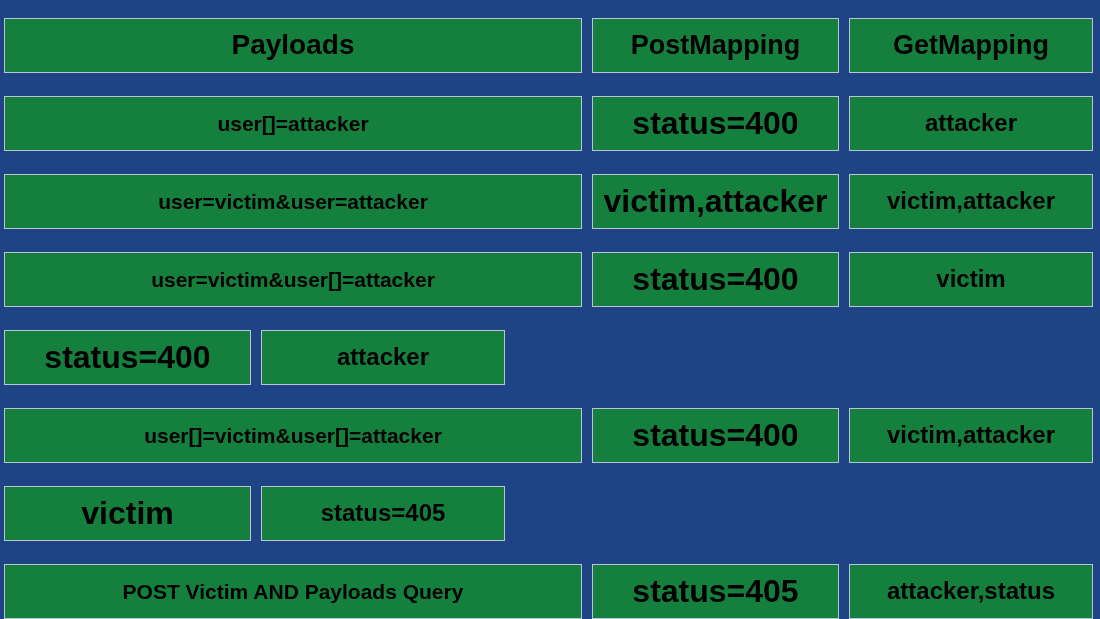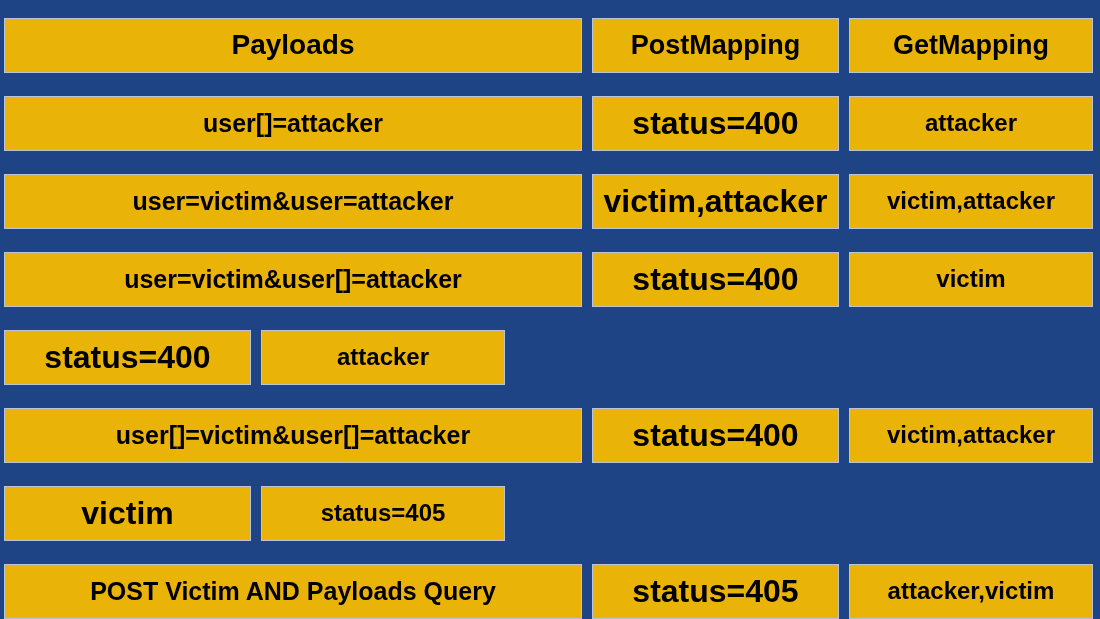--- a/index.html
+++ b/index.html
@@ -27,37 +27,37 @@
 
   .table-row {
     display: flex;
     flex: 0 0 69px;
     gap: 10px;
     width: 100%;
     box-sizing: border-box;
   }
 
   .cell {
-    background: #eab308;
+    background: #15803d;
     border: 1px solid #b9c4d6;
     box-sizing: border-box;
     display: flex;
     align-items: center;
     justify-content: center;
     color: #000000;
     font-weight: bold;
     font-family: "Liberation Sans", sans-serif;
     text-align: center;
     line-height: 1.1;
     overflow: hidden;
     white-space: nowrap;
     margin-top: 14px;
   }
 
-  .col-payloads  { flex: 0 0 578px; font-size: 25px; }
+  .col-payloads  { flex: 0 0 578px; font-size: 21px; }
   .col-get       { flex: 0 0 247px; font-size: 32px; }
   .col-post      { flex: 0 0 244px; font-size: 24px; }
 
   .header-row .cell { font-size: 27px; }
   .header-row .col-payloads { font-size: 28px; }
 </style>
 </head>
 <body>
 
 <div id="table-root">
@@ -98,16 +98,16 @@
   </div>
 
   <div class="table-row">
     <div class="cell col-get">victim</div>
     <div class="cell col-post">status=405</div>
   </div>
 
   <div class="table-row">
     <div class="cell col-payloads">POST Victim AND Payloads Query</div>
     <div class="cell col-get">status=405</div>
-    <div class="cell col-post">attacker,victim</div>
+    <div class="cell col-post">attacker,status</div>
   </div>
 
 </div>
 
 </body></html>

